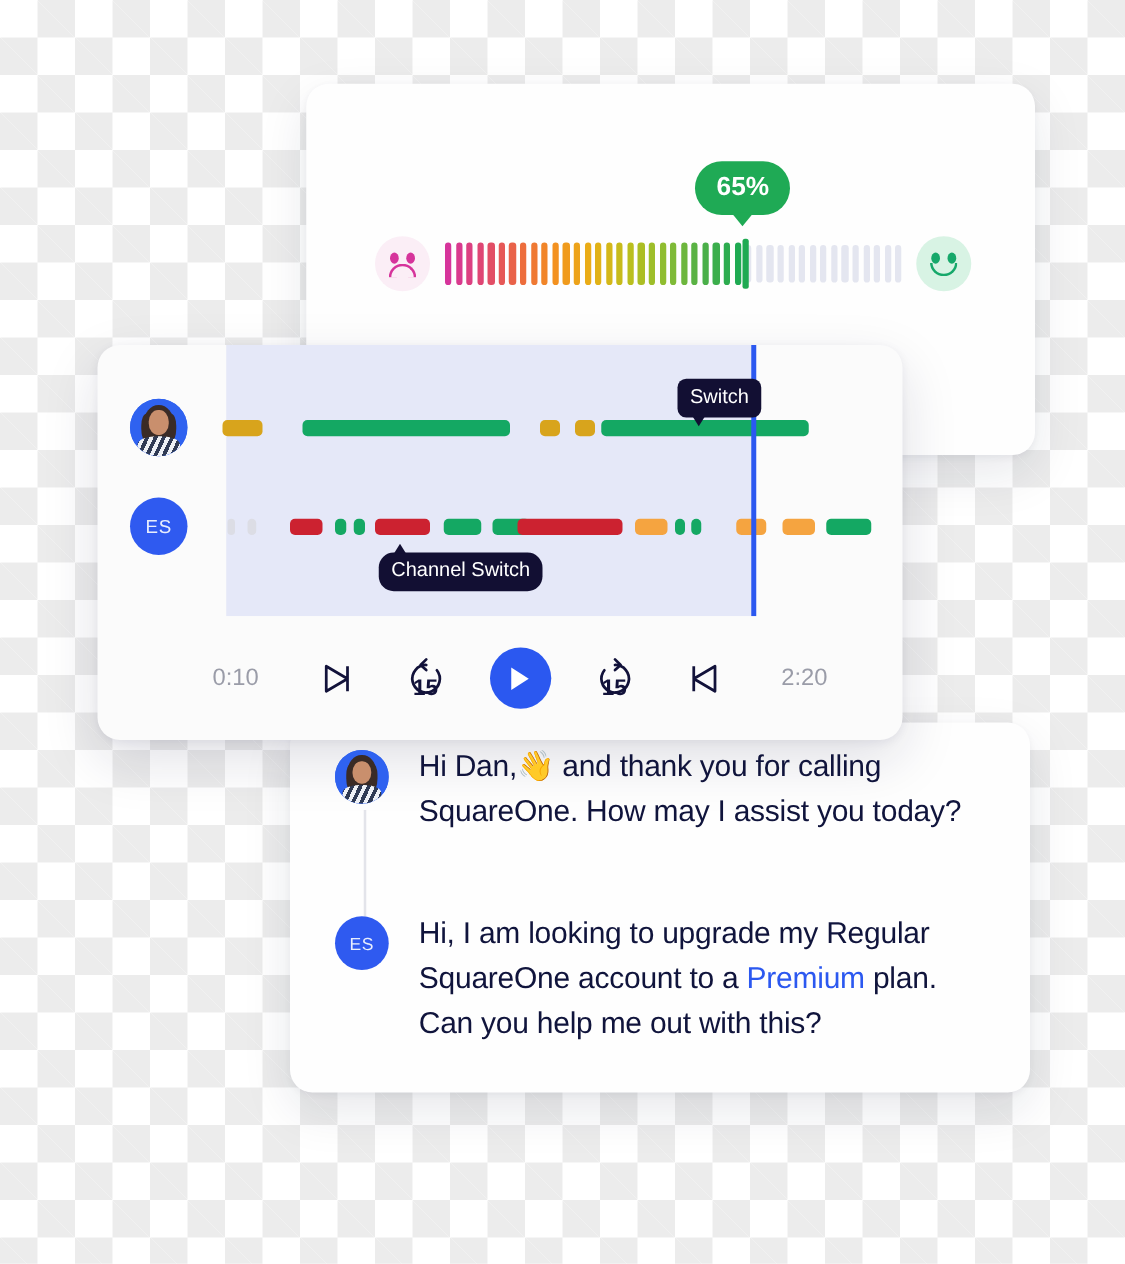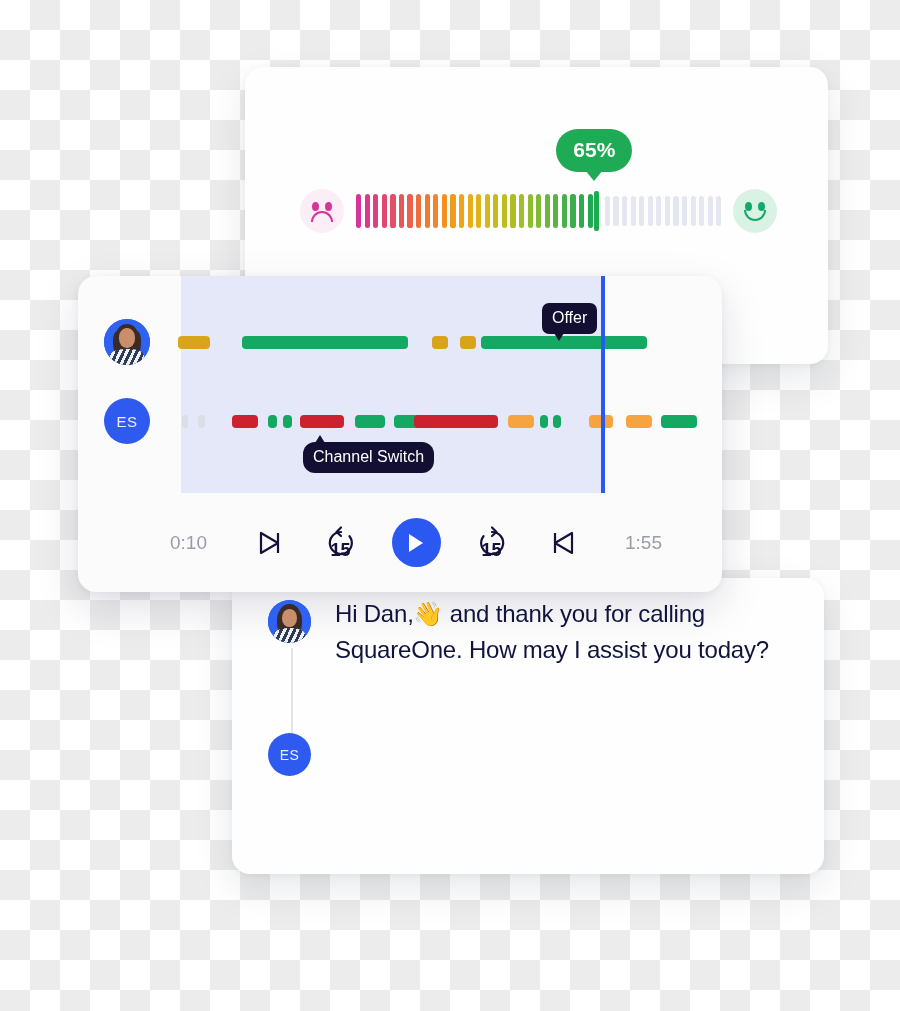--- a/index.html
+++ b/index.html
@@ -245,21 +245,21 @@
         <div class="seg" style="left: 430px; width: 26px; background: rgb(245, 164, 64);"></div>
         <div class="seg" style="left: 462px; width: 8px; background: rgb(20, 168, 99);"></div>
         <div class="seg" style="left: 475px; width: 8px; background: rgb(20, 168, 99);"></div>
         <div class="seg" style="left: 511px; width: 24px; background: rgb(245, 164, 64);"></div>
         <div class="seg" style="left: 548px; width: 26px; background: rgb(245, 164, 64);"></div>
         <div class="seg" style="left: 583px; width: 36px; background: rgb(20, 168, 99);"></div>
       </div>
 
     <div id="playhead"></div>
 
-    <div class="tip" id="tip-offer">Offer</div>
+    <div class="tip" id="tip-offer">Switch</div>
     <div class="tip" id="tip-channel">Channel Switch</div>
   </div>
 
   <div id="controls">
     <div class="time">0:10</div>
 
     <div class="ctl">
       <svg width="34" height="34" viewBox="0 0 34 34">
           <path d="M27 7 L27 27 M27 17 L10 7 L10 27 Z" fill="none" stroke="#12123a" stroke-width="2.2" stroke-linejoin="round"></path>
         </svg>
@@ -286,21 +286,21 @@
       </svg>
       <span class="skip-num" style="top:19px;">15</span>
     </div>
 
     <div class="ctl">
       <svg width="34" height="34" viewBox="0 0 34 34">
           <path d="M7 7 L7 27 M7 17 L24 7 L24 27 Z" fill="none" stroke="#12123a" stroke-width="2.2" stroke-linejoin="round"></path>
         </svg>
     </div>
 
-    <div class="time">1:55</div>
+    <div class="time">2:20</div>
   </div>
 </div>
 
 <div class="card" id="transcript-card"></div>
 <div id="thread-line"></div>
 
 <div class="msg" id="msg-0" style="left:268px; top:596px; z-index:4;">
   <div class="msg-avatar agent">
     <div class="ph">
         <div class="hair"></div>
@@ -312,13 +312,16 @@
   </div>
   <div class="msg-text">
     <span>Hi Dan,</span><span>👋</span><span> and thank you for calling SquareOne. How may I assist you today?</span>
   </div>
 </div>
 
 <div class="msg" id="msg-1" style="left:268px; top:729px; z-index:4;">
   <div class="msg-avatar cust">
     <span>ES</span>
   </div>
+  <div class="msg-text">
+    <span>Hi, I am looking to upgrade my Regular SquareOne account to a </span><span class="link">Premium</span><span> plan. Can you help me out with this?</span>
+  </div>
 </div>
 
 </body></html>

